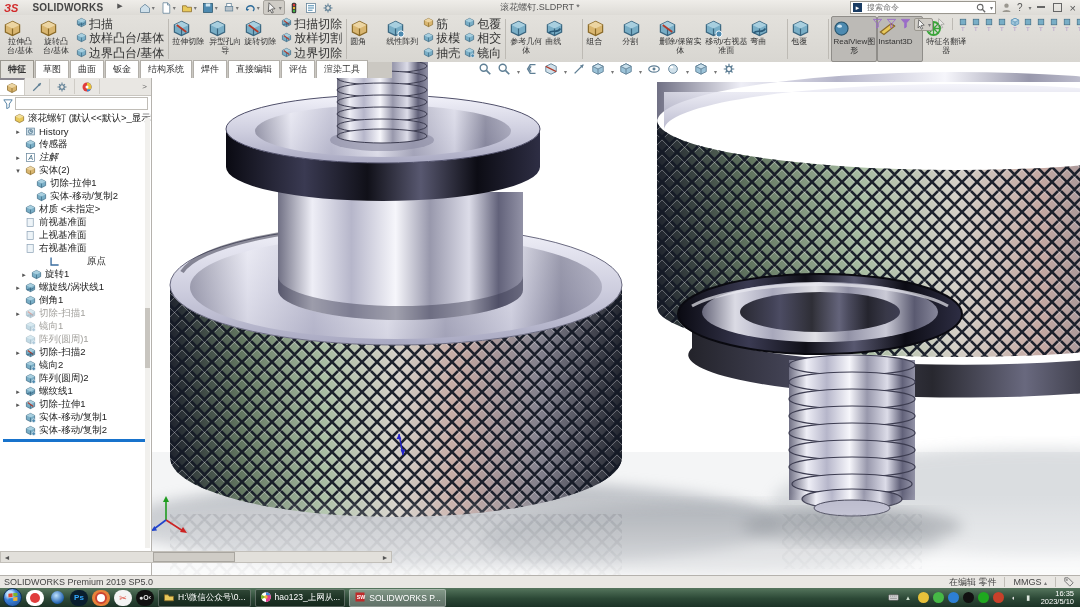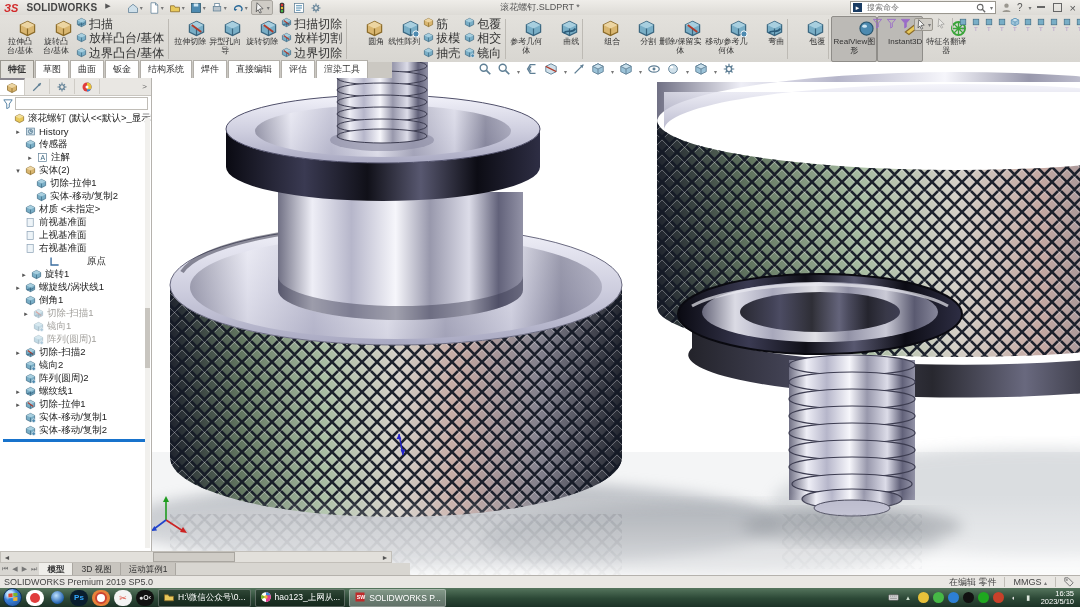--- a/index.html
+++ b/index.html
@@ -3,21 +3,21 @@
 <meta charset="utf-8">
 <style>
   html,body{margin:0;padding:0;background:#888;}
   #screen{position:relative;width:1080px;height:607px;overflow:hidden;
     font-family:"Liberation Sans","DejaVu Sans",sans-serif;background:#fff;
     -webkit-font-smoothing:antialiased;}
   .abs{position:absolute;}
   
   #titlebar{left:0;top:0;width:1080px;height:15px;background:linear-gradient(#efede9,#dddbd6);
     display:flex;align-items:center;font-size:9px;color:#333;border-bottom:1px solid #c9c6c0;}
-  #logo{display:flex;align-items:flex-start;gap:8px;padding:0 4px;font-weight:bold;}
+  #logo{display:flex;align-items:flex-start;gap:14px;padding:0 4px;font-weight:bold;}
   #logo .ds{color:#d22a2a;font-style:italic;font-size:11px;}
   #logo .sw{color:#c22;font-size:10px;letter-spacing:.2px;}
   #logo .sw b{color:#444;}
   .qa{display:flex;align-items:center;gap:1px;margin-left:10px;}
   .qabtn{display:flex;align-items:center;height:13px;padding:0 2px;border-radius:2px;}
   .qabtn.pressed{background:#cfccc6;border:1px solid #a9a6a0;}
   .dd{font-size:6px;color:#777;margin-left:1px;}
   #wtitle{position:absolute;left:0;right:0;text-align:center;color:#555;pointer-events:none;}
   #titlebar-right{margin-left:auto;display:flex;align-items:center;gap:5px;padding-right:4px;z-index:2;}
   #searchbox{display:flex;align-items:center;gap:3px;width:140px;height:11px;background:#fff;
@@ -25,21 +25,21 @@
   #searchbox .sq{width:9px;height:9px;background:#1a3c63;color:#fff;font-size:7px;line-height:9px;text-align:center;}
   #searchbox input{flex:1;border:0;outline:0;font-size:8px;color:#999;background:transparent;min-width:10px;}
   .winctl{display:flex;gap:8px;color:#555;font-size:10px;align-items:center;}
   .minbar{width:8px;height:2px;background:#666;display:inline-block;margin-bottom:1px;}
   .restbox{width:7px;height:7px;border:1.5px solid #666;display:inline-block;}
   
   #ribbon{left:0;top:15px;width:1080px;height:47px;background:linear-gradient(#e3e1dc,#d8d6d1);
     display:flex;align-items:stretch;padding:1px 2px 0 2px;box-sizing:border-box;}
   .rsep{width:1px;background:#bdbab4;margin:3px 2px;}
   .rgroup{display:flex;align-items:stretch;}
-  .rbig{width:34px;display:flex;flex-direction:column;align-items:flex-end;justify-content:flex-start;
+  .rbig{width:34px;display:flex;flex-direction:column;align-items:flex-start;justify-content:flex-start;
     text-align:center;font-size:8px;line-height:8.5px;color:#333;padding:2px 1px 0 1px;border-radius:2px;}
   .rbig.w2{width:44px;}
   .rbig .ric{height:20px;display:flex;align-items:center;}
   .rbig.pressed{background:#bcbab6;border:1px solid #8f8d89;padding:1px 0 0 0;}
   .rstack{display:flex;flex-direction:column;justify-content:space-around;padding:1px 2px;}
   .rsitem{display:flex;align-items:center;gap:2px;font-size:12px;color:#333;height:12px;white-space:nowrap;}
   
   #snapbar{left:872px;top:16px;height:16px;display:flex;align-items:center;gap:3px;}
   .snapitem{display:flex;flex-direction:column;align-items:center;line-height:4px;}
   .snapT{color:#8a5cb8;font-size:5px;}
@@ -56,21 +56,21 @@
     box-sizing:border-box;}
   #paneltabs{display:flex;align-items:center;height:17px;background:#e9e7e3;border-bottom:1px solid #c9c6c0;}
   .ptab{width:24px;height:15px;display:flex;align-items:center;justify-content:center;border-right:1px solid #cfccc6;}
   .ptab.active{background:#fff;border-top:2px solid #8a878f;}
   #pchev{margin-left:auto;font-size:8px;color:#666;padding-right:4px;}
   #filterrow{display:flex;align-items:center;gap:2px;padding:1px 3px;}
   #filterrow input{flex:1;height:9px;border:1px solid #c0bdb7;font-size:8px;outline:0;}
   #tree{padding-top:1px;}
   .ti{height:13px;display:flex;align-items:center;gap:3px;font-size:9.5px;color:#222;white-space:nowrap;overflow:hidden;}
   .ti .caret{width:8px;font-size:7px;color:#555;text-align:center;flex:0 0 8px;}
-  .ti.gray{color:#a2a09c;margin-left:8px;}
+  .ti.gray{color:#a2a09c;}
   .tico{width:11px;height:11px;flex:0 0 11px;display:flex;align-items:center;justify-content:center;}
   #rollback{height:3px;background:#1873cc;margin:2px 3px 0 3px;}
   #pvscroll{position:absolute;right:1px;top:40px;width:5px;height:430px;background:#f1f0ed;}
   #pvthumb{position:absolute;left:0;top:190px;width:5px;height:60px;background:#c8c5bf;}
   
   #hscroll{left:0;top:551px;width:392px;height:12px;background:#e2e0db;border:1px solid #c2bfb9;
     box-sizing:border-box;display:flex;align-items:center;z-index:6;}
   .harrow{width:12px;text-align:center;font-size:7px;color:#555;}
   #hthumb{margin-left:140px;width:80px;height:8px;background:#cfccc6;border:1px solid #a9a6a0;}
   #modeltabs{left:0;top:563px;width:410px;height:12px;background:#d8d6d1;display:flex;align-items:center;z-index:6;
@@ -459,21 +459,21 @@
         </div>
         <div class="rbig w2">
           <span class="ric">
             <svg width="19" height="19" viewBox="0 0 16 16">
               <path d="M8 2l6 3v6l-6 3-6-3V5z" fill="#79aec6" stroke="#39657f" stroke-width="1"></path>
                <path d="M8 2l6 3-6 3-6-3z" fill="#a8cfdf"></path>
               <path d="M8 8v6" stroke="#39657f" stroke-width="1"></path>
               <circle cx="12.6" cy="12.6" r="2.6" fill="#4d8ab0" stroke="#fff" stroke-width=".8"></circle>
             </svg>
           </span>
-          <span>移动/参考几何体</span>
+          <span>移动/右视基准面</span>
         </div>
         <div class="rbig">
           <span class="ric">
             <svg width="19" height="19" viewBox="0 0 16 16">
               <path d="M8 2l6 3v6l-6 3-6-3V5z" fill="#79aec6" stroke="#39657f" stroke-width="1"></path>
                <path d="M8 2l6 3-6 3-6-3z" fill="#a8cfdf"></path>
               <path d="M8 8v6" stroke="#39657f" stroke-width="1"></path>
               <path d="M3 12c3-4 7 1 10-4" stroke="#2a5a78" stroke-width="1.4" fill="none"></path>
             </svg>
           </span>
@@ -873,21 +873,21 @@
           <span class="caret"></span>
           <span class="tico">
             <svg width="11" height="11" viewBox="0 0 16 16">
               <path d="M8 2l6 3v6l-6 3-6-3V5z" fill="#79aec6" stroke="#39657f" stroke-width="1"></path>
                <path d="M8 2l6 3-6 3-6-3z" fill="#a8cfdf"></path>
               <path d="M8 8v6" stroke="#39657f" stroke-width="1"></path>
             </svg>
           </span>
           <span>传感器</span>
         </div>
-        <div class="ti" style="padding-left: 26px;">
+        <div class="ti" style="padding-left: 14px; font-style: italic;">
           <span class="caret">▸</span>
           <span class="tico">
             <svg width="11" height="11" viewBox="0 0 16 16">
               <rect x="2" y="2" width="12" height="12" fill="#fff" stroke="#5f7f95"></rect>
               <text x="5" y="12" font-size="10" fill="#39657f">A</text>
             </svg>
           </span>
           <span>注解</span>
         </div>
         <div class="ti" style="padding-left: 14px;">
@@ -1133,29 +1133,20 @@
       </div>
   </div>
 
   <div id="hscroll" class="abs">
     <span class="harrow">◄</span>
     <div style="flex:1;display:flex;align-items:center;">
         <div id="hthumb"></div>
       </div>
     <span class="harrow">►</span>
   </div>
-  <div id="modeltabs" class="abs">
-      <span class="mnav">⏮</span>
-      <span class="mnav">◀</span>
-      <span class="mnav">▶</span>
-      <span class="mnav">⏭</span>
-      <span class="mtab active">模型</span>
-      <span class="mtab">3D 视图</span>
-      <span class="mtab">运动算例1</span>
-    </div>
 
   <div id="statusbar" class="abs">
     <span class="left">SOLIDWORKS Premium 2019 SP5.0</span>
     <span class="right">
       <span>在编辑 零件</span>
       <span class="ssep"></span>
       <span><span>MMGS</span> <span style="font-size:6px;color:#777;">▴</span></span>
       <span class="ssep"></span>
       <span class="micon">
         <svg width="10" height="10" viewBox="0 0 12 12">

